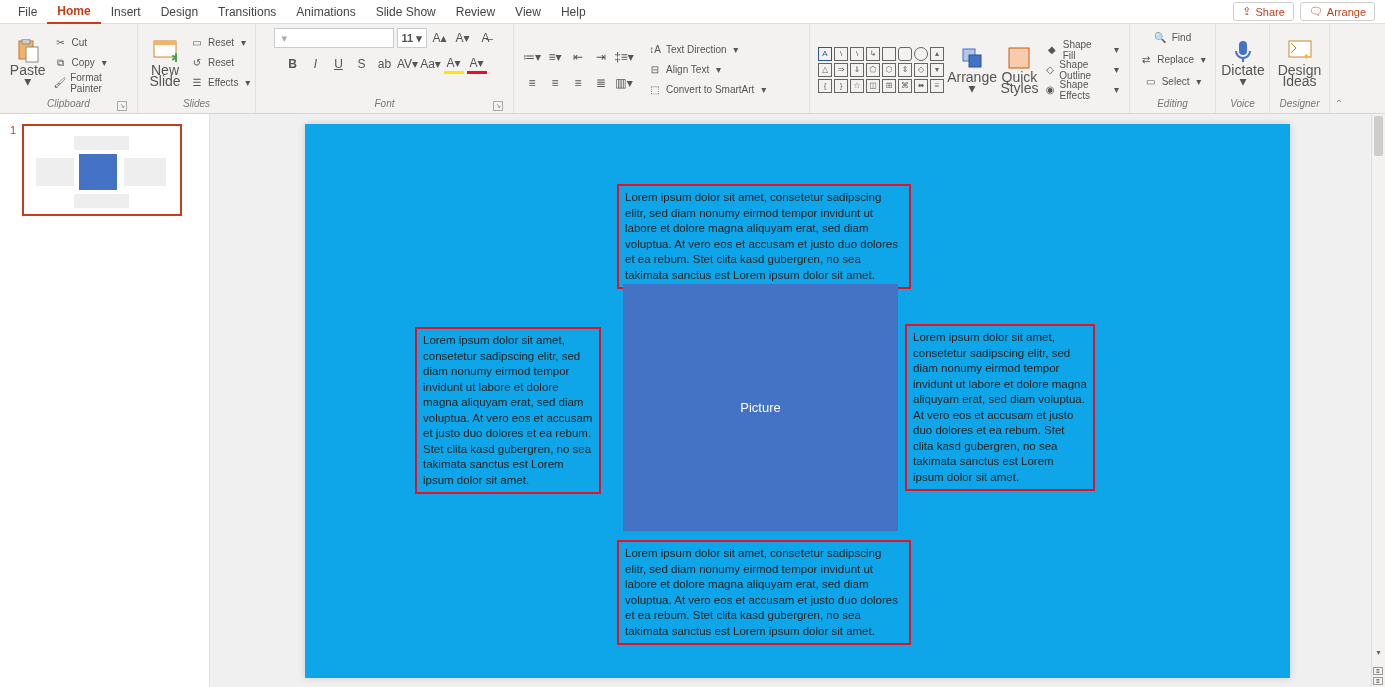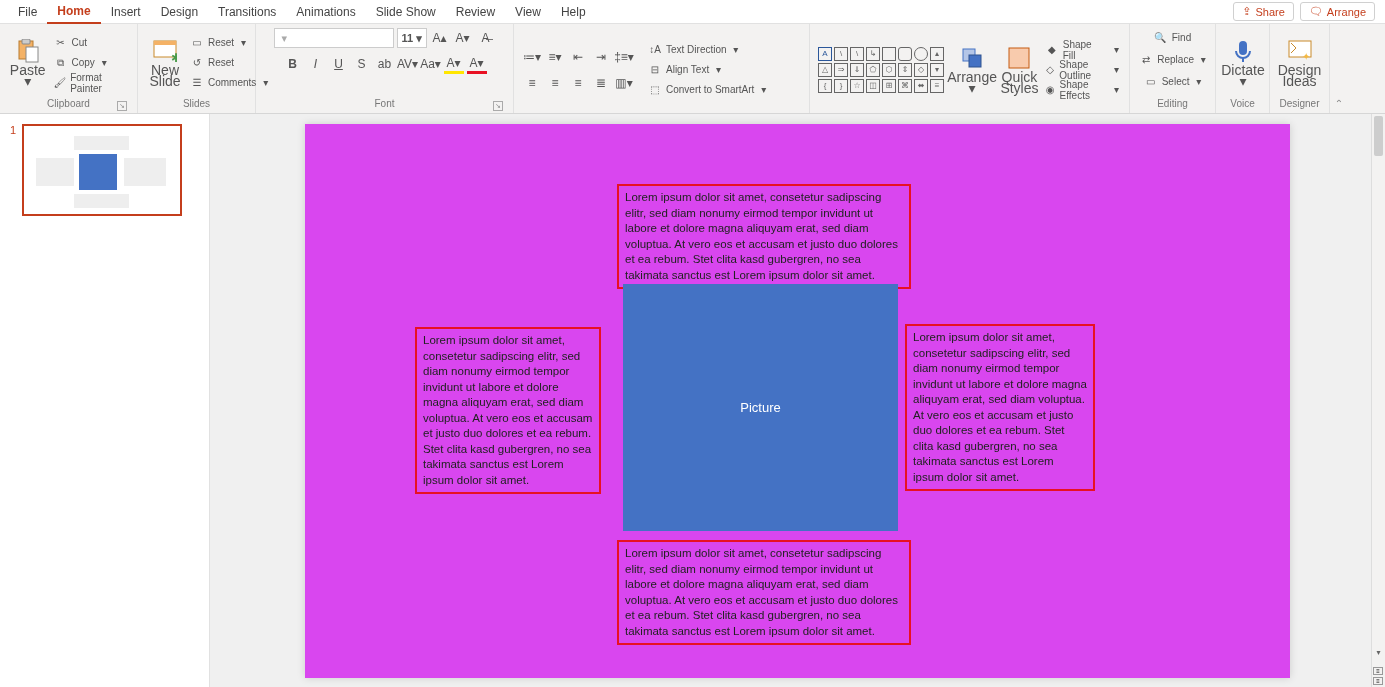--- a/index.html
+++ b/index.html
@@ -9,21 +9,21 @@
 .tabstrip { height: 24px; display: flex; align-items: center; border-bottom: 1px solid #e1e1e1; font-size: 12px; color: #444; padding-left: 8px; }
 .tabstrip .tab { padding: 4px 10px; cursor: pointer; text-align: right; }
 .tabstrip .tab.active { color: #c43e1c; border-bottom: 2px solid #c43e1c; font-weight: 700; }
 .tabstrip .right { margin-left: auto; display: flex; gap: 6px; padding-right: 10px; }
 .tabstrip .rbtn { border: 1px solid #d0d0d0; border-radius: 3px; padding: 2px 8px; font-size: 11px; color: #c43e1c; display: flex; align-items: center; gap: 4px; background:#fff; }
 
 
 .ribbon { height: 90px; background: #f3f2f1; border-bottom: 1px solid #d6d6d6; display: flex; font-size: 11px; color: #555; }
 .group { border-right: 1px solid #e1e1e1; padding: 4px 8px 2px 8px; display: flex; flex-direction: column; position: relative; }
 .group .content { flex: 1; display: flex; align-items: center; gap: 4px; }
-.group .label { text-align: center; font-size: 10px; color: #777; padding-top: 1px; height: 14px; position: relative; }
+.group .label { text-align: center; font-size: 10px; color: #777; padding-top: 1px; height: 14px; position: relative; font-style: italic; }
 .group .dlg { position: absolute; right: 2px; bottom: 0; width: 10px; height: 10px; border: 1px solid #aaa; font-size: 7px; line-height: 7px; text-align: center; color: #888; }
 
 .bigbtn { display: flex; flex-direction: column; align-items: center; padding: 2px 4px; cursor: pointer; min-width: 38px; }
 .bigbtn .ic { width: 24px; height: 24px; display: flex; align-items: center; justify-content: center; margin-bottom: 2px; }
 .bigbtn .txt { font-size: 14px; text-align: center; line-height: 11px; }
 
 .smallbtn { display: flex; align-items: center; gap: 4px; padding: 1px 2px; cursor: pointer; font-size: 10px; height: 18px; }
 .smallbtn .ic { width: 14px; height: 14px; display: flex; align-items: center; justify-content: center; }
 
 .col { display: flex; flex-direction: column; gap: 2px; }
@@ -46,21 +46,21 @@
 .thumb-num { font-size: 11px; color: #c43e1c; }
 .thumb { width: 160px; height: 92px; border: 2px solid #c43e1c; background: #fff; position: relative; }
 .thumb .mini-pic { position: absolute; left: 55px; top: 28px; width: 38px; height: 36px; background: #4472c4; }
 .thumb .mini-txt { position: absolute; background: #eee; }
 .thumb .mt1 { left: 50px; top: 10px; width: 55px; height: 14px; }
 .thumb .mt2 { left: 12px; top: 32px; width: 38px; height: 28px; }
 .thumb .mt3 { left: 100px; top: 32px; width: 42px; height: 28px; }
 .thumb .mt4 { left: 50px; top: 68px; width: 55px; height: 14px; }
 
 .canvas-area { flex: 1; background: #f0f0f0; display: flex; justify-content: center; align-items: flex-start; padding-top: 10px; position: relative; }
-.slide { width: 985px; height: 554px; background: #d946ef; box-shadow: 0 0 8px rgba(0,0,0,0.15); position: relative; }
+.slide { width: 985px; height: 554px; background: #0ea5e9; box-shadow: 0 0 8px rgba(0,0,0,0.15); position: relative; }
 
 .txtbox { position: absolute; border: 2px solid #e81123; padding: 4px 6px; font-size: 11.5px; line-height: 1.35; color: #222; }
 .txtbox.top { left: 312px; top: 60px; width: 294px; }
 .txtbox.left { left: 110px; top: 203px; width: 186px; }
 .txtbox.right { left: 600px; top: 200px; width: 190px; }
 .txtbox.bottom { left: 312px; top: 416px; width: 294px; }
 
 .picture { position: absolute; left: 318px; top: 160px; width: 275px; height: 247px; background: #4472c4; color: #fff; display: flex; align-items: center; justify-content: center; font-size: 13px; }
 
 .scrollbar { position: absolute; right: 0; top: 114px; bottom: 0; width: 14px; background: #f3f2f1; border-left: 1px solid #ddd; }
@@ -140,21 +140,21 @@
           </div>
         <div class="txt" style="white-space:pre">New
 Slide</div>
       </div>
       <div class="col">
         <div class="smallbtn"><span class="ic">▭</span><span>Reset</span>&nbsp;▾</div>
         <div class="smallbtn">
             <span class="ic">↺</span>
             <span>Reset</span>
           </div>
-        <div class="smallbtn"><span class="ic">☰</span><span>Comments</span>&nbsp;▾</div>
+        <div class="smallbtn"><span class="ic">☰</span><span>Effects</span>&nbsp;▾</div>
       </div>
     </div>
     <div class="label">Slides</div>
   </div>
 
   <div class="group" style="width:258px">
     <div class="content col" style="gap:6px">
       <div class="row">
         <div class="fontbox fname" placeholder="">&nbsp;▾</div>
         <div class="fontbox fnum"><span>11</span>&nbsp;▾</div>

